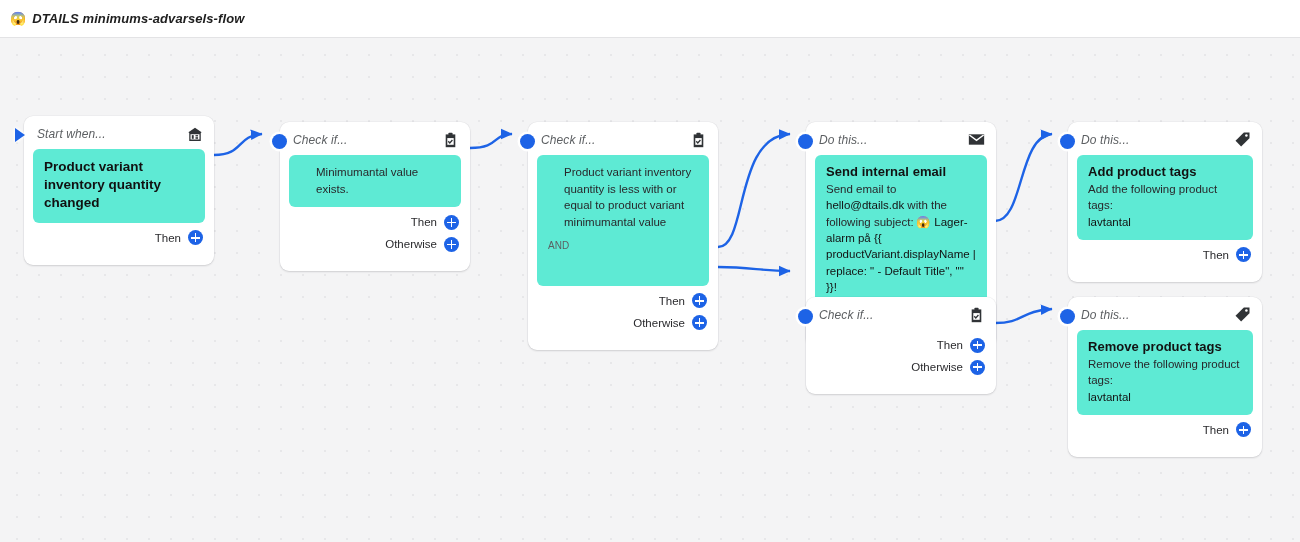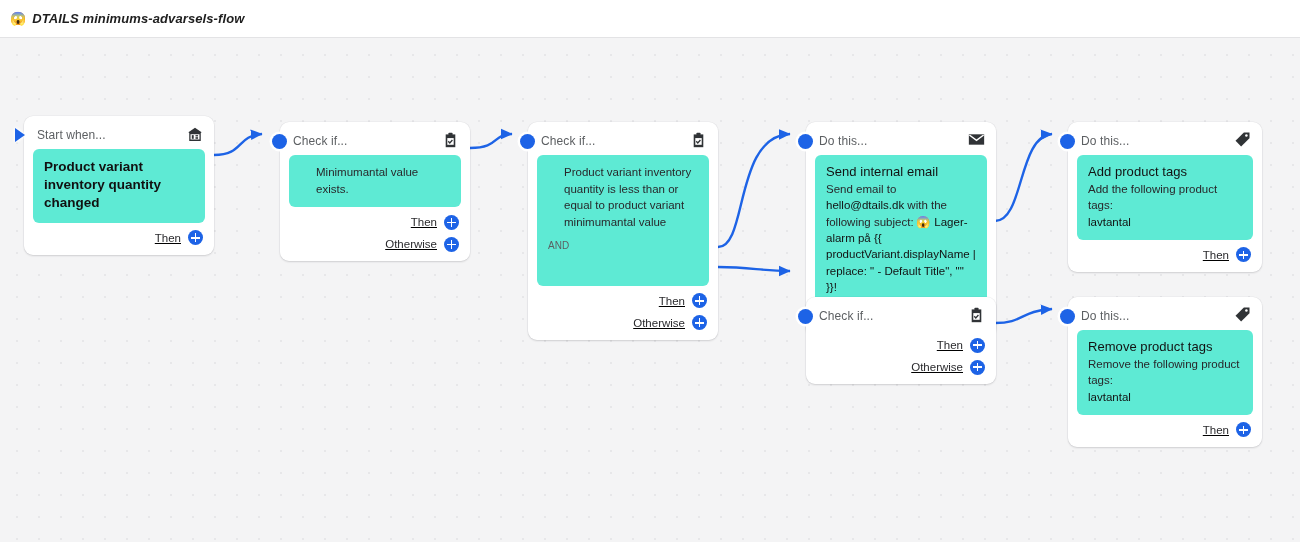--- a/index.html
+++ b/index.html
@@ -54,44 +54,45 @@
 
   
   .card {
     position: absolute;
     background: #ffffff;
     border-radius: 9px;
     box-shadow: 0 1px 2px rgba(20,20,30,.14), 0 0 0 0.5px rgba(20,20,30,.05);
     z-index: 10;
   }
   .card-head {
-    display: flex; align-items: flex-end;
+    display: flex; align-items: center;
     justify-content: space-between;
     padding: 9px 11px 7px 13px;
+    font-style: italic;
   }
   .card-head .ch-label {
     font-size: 12px; color: #5c5f62;
     letter-spacing: .1px;
   }
   .card-head .ch-icon {
     width: 17px; height: 17px;
     display: flex; align-items: center; justify-content: center;
     color: #303336;
   }
   .card-body {
     margin: 0 9px;
     background: #f3f3f4;
     border-radius: 6px;
     padding: 9px 11px 10px 11px;
   }
   .card-body.plain {
     background: #5eead4;
   }
   .body-title {
-    font-size: 13px; font-weight: normal;
+    font-size: 13px; font-weight: bold;
     color: #121212; margin: 0 0 2px 0;
     letter-spacing: .05px;
   }
   .body-text {
     font-size: 11.5px; color: #28282b;
     line-height: 1.42; margin: 0;
   }
   .body-text b { font-weight: normal; color: #121212; }
   .cond-line {
     font-size: 11.5px; color: #28282b;
@@ -101,22 +102,21 @@
     font-size: 10px; color: #5c5f62;
     margin: 9px 0 24px 0; line-height: 1.2;
   }
   .strong-start {
     font-size: 13.5px; font-weight: bold;
     color: #111; line-height: 1.35;
   }
 
   
   .card-foot {
-    padding: 4px 11px 6px 11px;
-    text-decoration: underline;
+    padding: 4px 11px 16px 11px;
   }
   .foot-row {
     display: flex; align-items: center;
     justify-content: flex-end;
     height: 22px;
     position: relative;
   }
   .foot-row .fr-label {
     font-size: 11.5px; color: #2b2b2e;
     margin-right: 7px;
@@ -249,21 +249,21 @@
       <span class="ch-icon">
         <svg width="15" height="16" viewBox="0 0 18 20" fill="#303336">
           <path d="M3 3h12v16H3z"></path>
           <rect x="6.4" y="0.8" width="5.2" height="3.4" rx="1" fill="#303336"></rect>
           <path d="M5 7.6h8v8.4H5z" fill="#ffffff"></path>
           <path d="M6.2 11.6l1.9 2 3.3-3.6" fill="none" stroke="#303336" stroke-width="1.7"></path>
         </svg>
       </span>
     </div>
     <div class="card-body plain">
-      <p class="cond-line">Product variant inventory quantity is less than or equal to product variant minimumantal value</p>
+      <p class="cond-line">Product variant inventory quantity is less with or equal to product variant minimumantal value</p>
       <div class="cond-and">AND</div>
     </div>
     <div class="card-foot">
       <div class="foot-row">
         <span class="fr-label">Then</span>
         <span class="plus"></span>
       </div>
       <div class="foot-row">
         <span class="fr-label">Otherwise</span>
         <span class="plus"></span>

